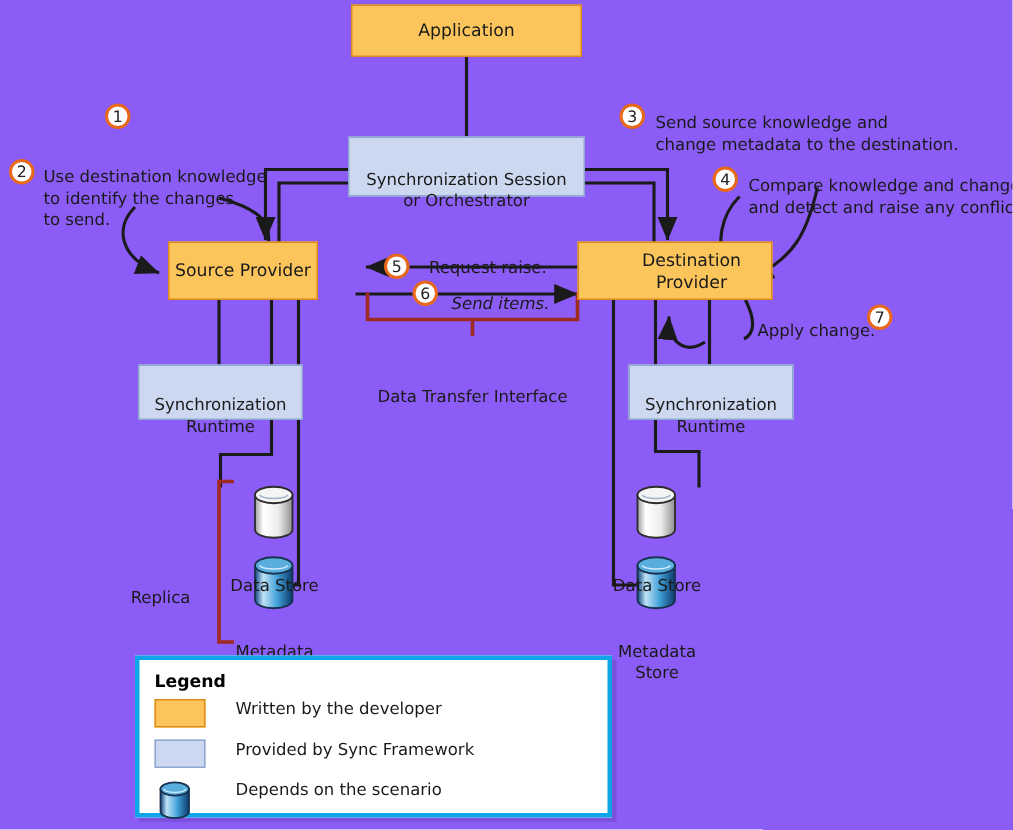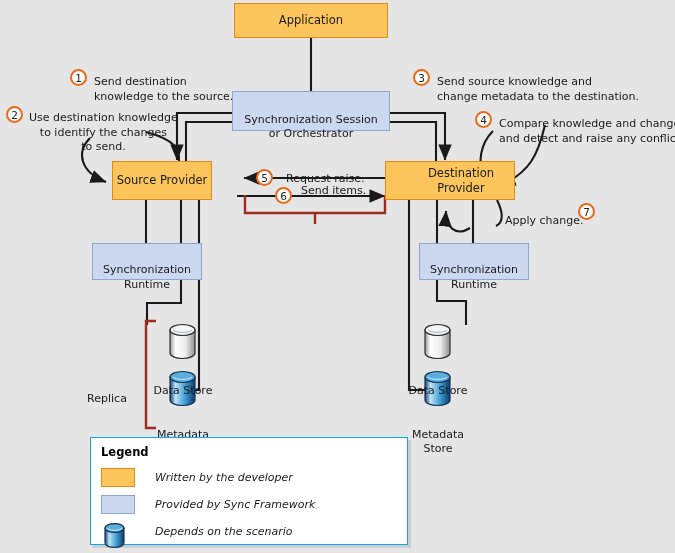--- a/index.html
+++ b/index.html
@@ -1,37 +1,37 @@
 <!DOCTYPE html>
 <html><head>
 <meta charset="utf-8">
 <style>
   html,body{margin:0;padding:0;background:#ffffff;}
   body{font-family:"DejaVu Sans","Liberation Sans",sans-serif;}
-  #stage{position:relative;width:675px;height:553px;overflow:hidden;background:#e5e5e5;}
+  #stage{position:relative;width:675px;height:553px;overflow:hidden;background:#8b5cf6;}
   #wires{position:absolute;left:0;top:0;width:675px;height:553px;}
 
   .box{position:absolute;box-sizing:border-box;display:flex;align-items:center;
        justify-content:center;text-align:center;line-height:1.25;color:#1a1a1a;}
   .box-orange{background:#FBC55B;border:1px solid #E08B18;font-size:11.5px;}
   .box-blue{background:#CBD8EF;border:1px solid #8EA7D0;font-size:11.5px;}
 
   .num{position:absolute;width:17px;height:17px;border:2px solid #E8691A;
        border-radius:50%;box-sizing:border-box;color:#222;font-size:10.5px;
        display:flex;align-items:center;justify-content:center;background:#fff;}
   .note{position:absolute;font-size:11px;color:#1a1a1a;line-height:1.32;white-space:pre;}
 
   .lbl{position:absolute;font-size:11px;color:#1a1a1a;line-height:1.3;
        text-align:center;white-space:pre;margin-top:32px;}
 
   #legend{position:absolute;left:90px;top:437px;width:318px;height:108px;
-          background:#fff;border:1px solid #0ea5e9;box-shadow:3px 3px 0 rgba(0,0,0,.10);
+          background:#fff;border:3px solid #0ea5e9;box-shadow:3px 3px 0 rgba(0,0,0,.10);
           box-sizing:border-box;padding:7px 0 0 10px;}
   #legend .ltitle{font-size:11.5px;font-weight:bold;color:#000;margin-bottom:5px;}
-  .lrow{display:flex;align-items:center;height:27px;font-style:italic;}
+  .lrow{display:flex;align-items:flex-start;height:27px;}
   .lswatch{width:34px;height:19px;box-sizing:border-box;margin-right:20px;flex:0 0 auto;}
   .lswatch.orange{background:#FBC55B;border:1px solid #E08B18;}
   .lswatch.blue{background:#CBD8EF;border:1px solid #8EA7D0;}
   .lswatch.cylwrap{position:relative;background:none;border:none;}
   .ltext{font-size:11px;color:#1a1a1a;}
 </style>
 </head>
 <body>
 
 <div id="stage">
@@ -147,43 +147,42 @@
   </div>
 
   <div class="lbl" style="left:143px;top:352px;width:80px;">Data Store</div>
   <div class="lbl" style="left:143px;top:396px;width:80px;">Metadata
 Store</div>
   <div class="lbl" style="left:398px;top:352px;width:80px;">Data Store</div>
   <div class="lbl" style="left:398px;top:396px;width:80px;">Metadata
 Store</div>
 
   <div class="lbl" style="left:83px;top:360px;width:48px;">Replica</div>
+  <div class="lbl" style="left:240px;top:226px;width:150px;">Data Transfer Interface</div>
 
   <div class="num" style="left:70px;top:69px;">1</div>
-  <div class="note" style="left:94px;top:75px;">Send destination
-knowledge to the source.</div>
 
   <div class="num" style="left:6px;top:106px;">2</div>
-  <div class="note" style="left:29px;top:111px;text-align:center;">Use destination knowledge
+  <div class="note" style="left:29px;top:111px;">Use destination knowledge
 to identify the changes
 to send.</div>
 
   <div class="num" style="left:413px;top:69px;">3</div>
   <div class="note" style="left:437px;top:75px;">Send source knowledge and
 change metadata to the destination.</div>
 
   <div class="num" style="left:475px;top:111px;">4</div>
   <div class="note" style="left:499px;top:117px;">Compare knowledge and changes,
 and detect and raise any conflicts.</div>
 
   <div class="num" style="left:256px;top:169px;">5</div>
   <div class="note" style="left:286px;top:172px;">Request raise.</div>
 
   <div class="num" style="left:275px;top:187px;">6</div>
-  <div class="note" style="left:301px;top:184px;">Send items.</div>
+  <div class="note" style="left:301px;top:196px;font-style:italic;">Send items.</div>
 
   <div class="num" style="left:578px;top:203px;">7</div>
   <div class="note" style="left:505px;top:214px;">Apply change.</div>
 
   <div id="legend">
     <div class="ltitle">Legend</div>
 
     <div class="lrow">
       <div class="lswatch orange"></div>
       <div class="ltext">Written by the developer</div>

